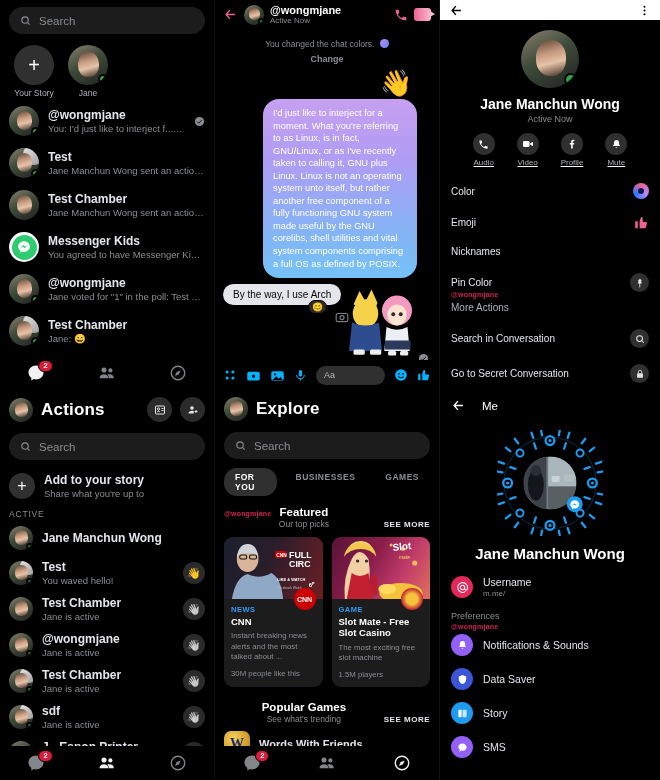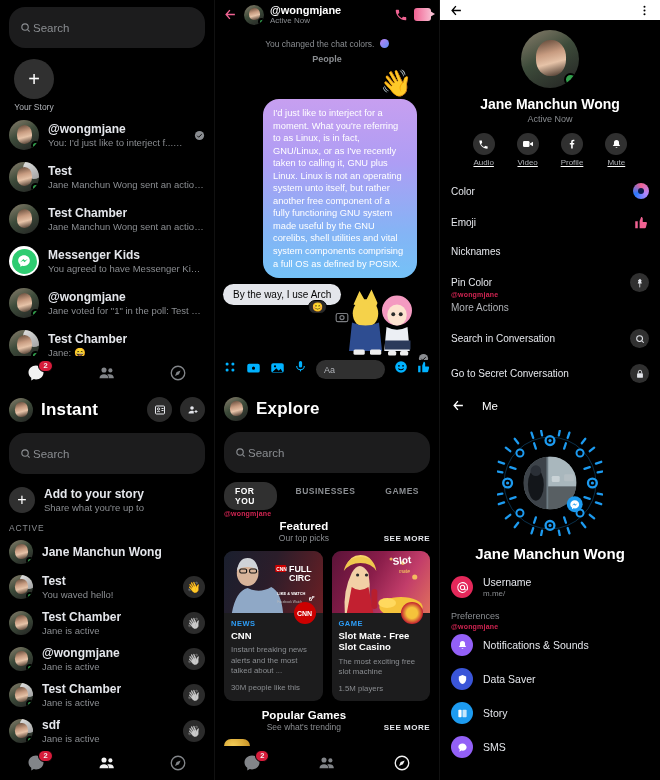--- a/index.html
+++ b/index.html
@@ -18,22 +18,22 @@
   .av { border-radius:50%; background:linear-gradient(150deg,#8a7f6d,#3d4b3a 45%,#222);
         flex:none; position:relative; overflow:hidden; }
   .av::after{content:"";position:absolute;left:26%;top:18%;width:52%;height:62%;
         border-radius:48% 48% 45% 45%;
         background:linear-gradient(165deg,#5c4434 0%,#c79b80 38%,#e6c3a8 62%,#3a2a20 100%);}
   .av.grp::before{content:"";position:absolute;right:-18%;top:-14%;width:72%;height:72%;
         border-radius:50%;background:linear-gradient(150deg,#e9e9e9,#9b9b9b);}
   .dot { position:absolute; border-radius:50%; background:#31a24c; border:2px solid #000; }
   .circ-btn { width:25px;height:25px;border-radius:50%;background:#2b2b2b;
         display:flex;align-items:center;justify-content:center;color:#e4e6eb;flex:none; }
-  .search { margin:7px 9px; height:41px; border-radius:16px; background:#1c1c1d;
-        display:flex; align-items:center; gap:2px; padding:0 11px;
+  .search { margin:7px 9px; height:27px; border-radius:16px; background:#1c1c1d;
+        display:flex; align-items:center; gap:8px; padding:0 11px;
         color:#8a8d91; font-size:11.5px; }
   .row { display:flex; align-items:center; gap:9px; padding:6px 9px; }
   .row .txt { flex:1; min-width:0; }
   .nm { font-size:12px; font-weight:bold; color:#e4e6eb; white-space:nowrap;
         overflow:hidden; text-overflow:ellipsis; }
   .sub { font-size:9.5px; color:#8a8d91; white-space:nowrap; overflow:hidden;
         text-overflow:ellipsis; margin-top:1px; }
   .wm { position:absolute; color:#e4285a; font-size:7px; font-weight:bold;
         opacity:.92; letter-spacing:.2px; pointer-events:none; }
   .tabbar { position:absolute; bottom:0; left:0; right:0; height:34px; background:#000;
@@ -59,21 +59,21 @@
   .syslink { text-align:center; font-size:9px; color:#8a8d91; font-weight:bold;
         margin-top:5px; }
   .bubble { margin:0 22px 0 48px; border-radius:16px; padding:8px 10px;
         font-size:9.3px; line-height:1.35; color:#fff;
         background:linear-gradient(180deg,#c79ff0 0%,#ae9df4 35%,#84b4f5 75%,#74c2f7 100%); }
   .bub-in { margin:6px 0 0 6px; display:inline-block; background:#e4e6eb; color:#050505;
         border-radius:14px; padding:5px 10px; font-size:10px; position:relative; }
   .reaction { position:absolute; right:14px; bottom:-9px; background:#2b2b2b;
         border-radius:10px; padding:1px 3px; font-size:9px; border:1.5px solid #000; }
   .composer { position:absolute; bottom:0; left:0; right:0; height:30px;
-        display:flex; gap:9px; padding:0 8px; background:#000; }
+        display:flex; align-items:center; gap:9px; padding:0 8px; background:#000; }
   .cbox { flex:1; height:19px; border-radius:11px; background:#303030;
         display:flex; align-items:center; padding:0 8px; color:#b0b3b8; font-size:9px;
         position:relative; }
 
   
   .white-bar { height:20px; background:#fff; display:flex; align-items:center;
         justify-content:space-between; padding:0 9px; color:#000; }
   .prof { text-align:center; padding-top:10px; }
   .prof .pav { width:58px;height:58px;border-radius:50%;margin:0 auto;position:relative; }
   .prof .pnm { font-size:14px; font-weight:bold; margin-top:8px; }
@@ -143,20 +143,26 @@
           <path d="M17 17l4 4"></path>
         </svg>
       <span>Search</span>
     </div>
 
     <div class="stories">
       <div class="story">
         <div class="ring plus">+</div>
         <div class="lbl">Your Story</div>
       </div>
+      <div class="story">
+        <div class="ring av">
+          <div class="dot" style="width:10px;height:10px;right:0;bottom:1px"></div>
+        </div>
+        <div class="lbl">Jane</div>
+      </div>
     </div>
 
     <div>
       <div class="row">
         <div class="av" style="width:30px;height:30px">
           <div class="dot" style="width:9px;height:9px;right:-1px;bottom:0"></div>
           </div>
         <div class="txt">
           <div class="nm">@wongmjane</div>
           <div class="sub"><span>You: I'd just like to interject f...</span> · <span>10:37 PM</span></div>
@@ -260,21 +266,21 @@
         </svg>
       <div style="width:17px;height:13px;border-radius:3px;background:linear-gradient(90deg,#f06292,#f8bbd0);position:relative">
         <div style="position:absolute;right:-4px;top:3px;width:0;height:0;border-top:3.5px solid transparent;border-bottom:3.5px solid transparent;border-left:5px solid #f8bbd0"></div>
         </div>
     </div>
 
     <div class="sysmsg">
       <span>You changed the chat colors.</span>
       <span style="display:inline-block;width:9px;height:9px;border-radius:50%;background:linear-gradient(135deg,#c084f5,#5a8df5);vertical-align:-1px;margin-left:3px"></span>
     </div>
-    <div class="syslink">People</div>
+    <div class="syslink">Change</div>
 
     <div style="text-align:right;padding:4px 26px 0 0;font-size:26px">👋</div>
 
     <div class="bubble">I'd just like to interject for a moment. What you're referring to as Linux, is in fact, GNU/Linux, or as I've recently taken to calling it, GNU plus Linux. Linux is not an operating system unto itself, but rather another free component of a fully functioning GNU system made useful by the GNU corelibs, shell utilities and vital system components comprising a full OS as defined by POSIX.</div>
 
     <div style="padding-left:2px">
       <div class="bub-in">
         <span>By the way, I use Arch</span>
         <span class="reaction">😊</span>
       </div>
@@ -452,21 +458,21 @@
             </svg>
           </span>
       </div>
 
     </div>
   </div>
 
   <div class="panel">
     <div class="hdr">
       <div class="av" style="width:24px;height:24px"></div>
-      <div class="hdr-title">Instant</div>
+      <div class="hdr-title">Actions</div>
       <div class="circ-btn">
         <svg width="12" height="12" viewBox="0 0 24 24" fill="none" stroke="#e4e6eb" stroke-width="2">
           <rect x="3" y="4" width="18" height="16" rx="2"></rect>
             <circle cx="9" cy="10" r="2.2"></circle>
             <path d="M15 9h4M15 13h4M6 16c1-1.6 5-1.6 6 0"></path>
           </svg>
         </div>
       <div class="circ-btn">
         <svg width="12" height="12" viewBox="0 0 24 24" fill="#e4e6eb">
             <circle cx="10" cy="8" r="3.6"></circle>
@@ -672,21 +678,21 @@
         <div class="cbody" style="position:relative">
           <div class="clogo" style="background:radial-gradient(circle,#f5c33b 35%,#c22030 70%)"></div>
           <div class="ctag">GAME</div>
           <div class="ctitle">Slot Mate - Free Slot Casino</div>
           <div class="cdesc">The most exciting free slot machine</div>
           <div class="cmeta">1.5M players</div>
         </div>
       </div>
     </div>
 
-    <div class="sect" style="margin-top:4px">
+    <div class="sect" style="margin-top:10px">
       <div class="st">
         <div class="s1">Popular Games</div>
         <div class="s2">See what's trending</div>
       </div>
       <div class="seemore">SEE MORE</div>
     </div>
 
     <div class="row" style="padding-top:7px">
       <div style="width:26px;height:26px;border-radius:7px;background:radial-gradient(circle at 35% 30%,#f7d15a,#c89225 70%,#6c4d12);display:flex;align-items:center;justify-content:center;flex:none">
         <span style="font-family:'Liberation Serif',serif;font-size:14px;font-weight:bold;color:#1b2b6b">W</span>

